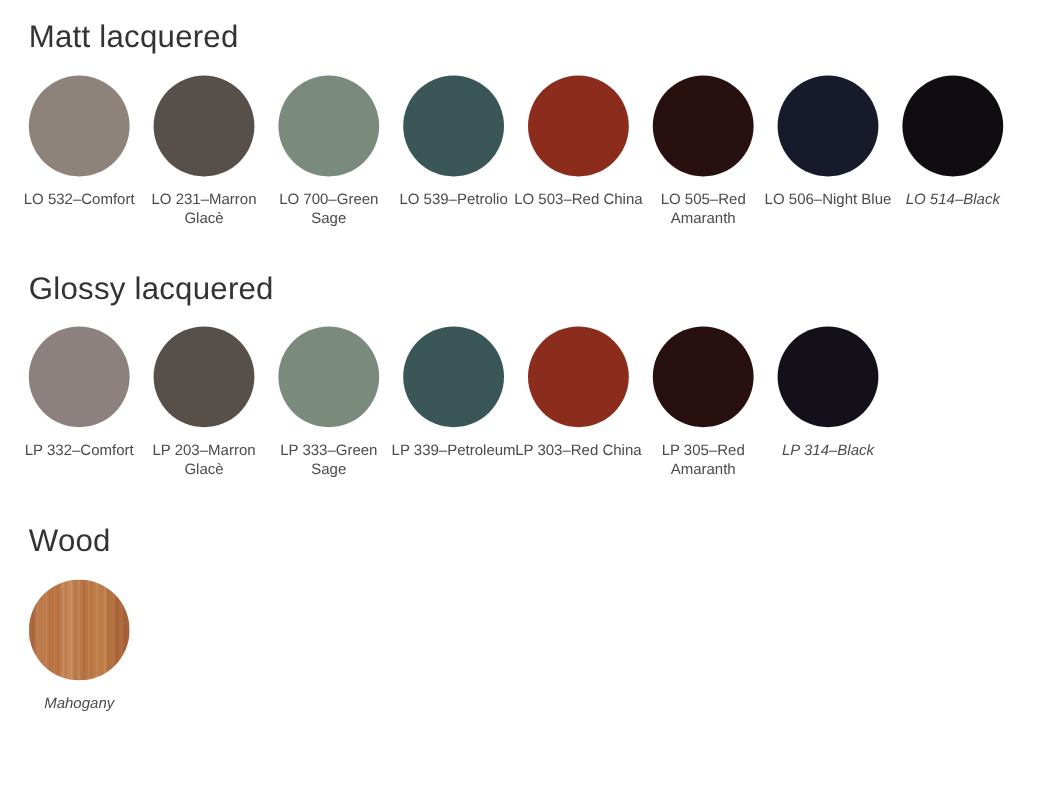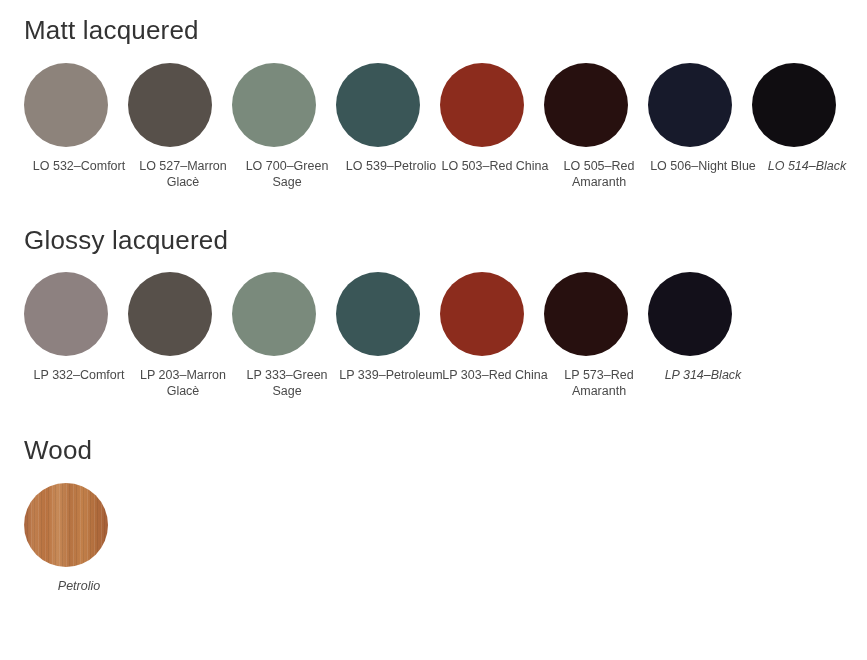--- a/index.html
+++ b/index.html
@@ -42,20 +42,21 @@
     align-items: flex-start;
     padding-left: 24px;
     margin-top: 18px;
   }
 
   .swatch-cell {
     width: 84px;
     margin-right: 20px;
     display: flex;
     flex-direction: column;
+    align-items: center;
   }
 
   .swatch-cell:last-child {
     margin-right: 0;
     font-style: italic;
   }
 
   .swatch-disc {
     width: 84px;
     height: 84px;
@@ -114,21 +115,21 @@
     <h2 class="section-heading">Matt lacquered</h2>
     <div class="swatch-row">
 
       <div class="swatch-cell">
         <div class="swatch-disc" style="background-color: rgb(141, 131, 123);"></div>
         <div class="swatch-label">LO 532–Comfort</div>
       </div>
 
       <div class="swatch-cell">
         <div class="swatch-disc" style="background-color: rgb(87, 80, 74);"></div>
-        <div class="swatch-label">LO 527–Marron Glacè</div>
+        <div class="swatch-label">LO 231–Marron Glacè</div>
       </div>
 
       <div class="swatch-cell">
         <div class="swatch-disc" style="background-color: rgb(122, 138, 124);"></div>
         <div class="swatch-label">LO 700–Green Sage</div>
       </div>
 
       <div class="swatch-cell">
         <div class="swatch-disc" style="background-color: rgb(58, 86, 87);"></div>
         <div class="swatch-label">LO 539–Petrolio</div>
@@ -181,37 +182,37 @@
         <div class="swatch-label">LP 339–Petroleum</div>
       </div>
 
       <div class="swatch-cell">
         <div class="swatch-disc" style="background-color: rgb(140, 44, 29);"></div>
         <div class="swatch-label">LP 303–Red China</div>
       </div>
 
       <div class="swatch-cell">
         <div class="swatch-disc" style="background-color: rgb(39, 16, 15);"></div>
-        <div class="swatch-label">LP 573–Red Amaranth</div>
+        <div class="swatch-label">LP 305–Red Amaranth</div>
       </div>
 
 
       <div class="swatch-cell">
         <div class="swatch-disc" style="background-color: rgb(19, 16, 26);"></div>
         <div class="swatch-label">LP 314–Black</div>
       </div>
 
     </div>
   </div>
 
   <div class="section section-wood">
     <h2 class="section-heading">Wood</h2>
     <div class="swatch-row">
 
       <div class="swatch-cell">
         <div class="swatch-disc wood"></div>
-        <div class="swatch-label">Petrolio</div>
+        <div class="swatch-label">Mahogany</div>
       </div>
 
     </div>
   </div>
 
 </div>
 
 </body></html>

